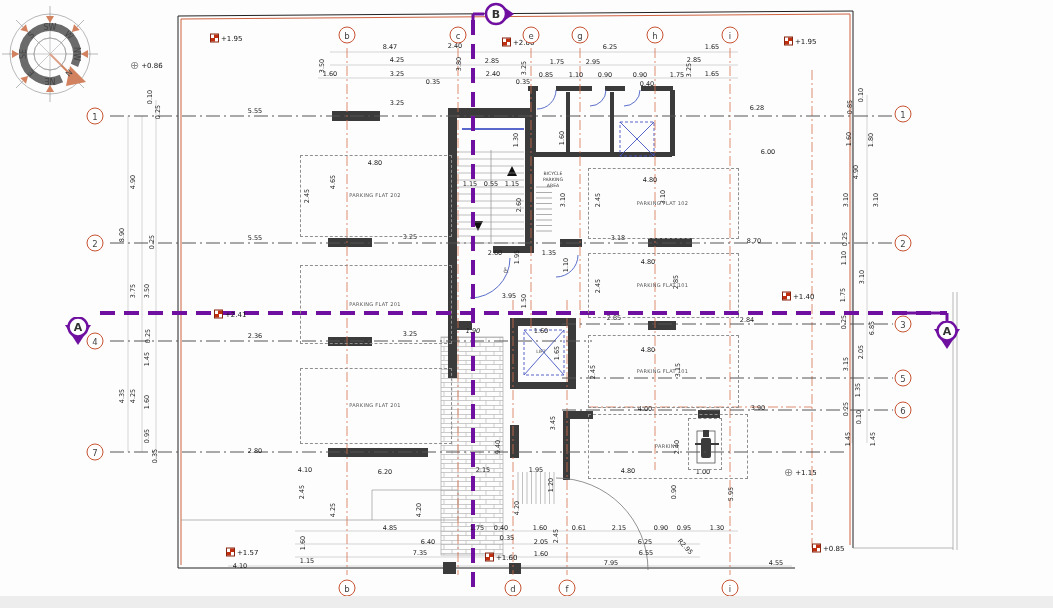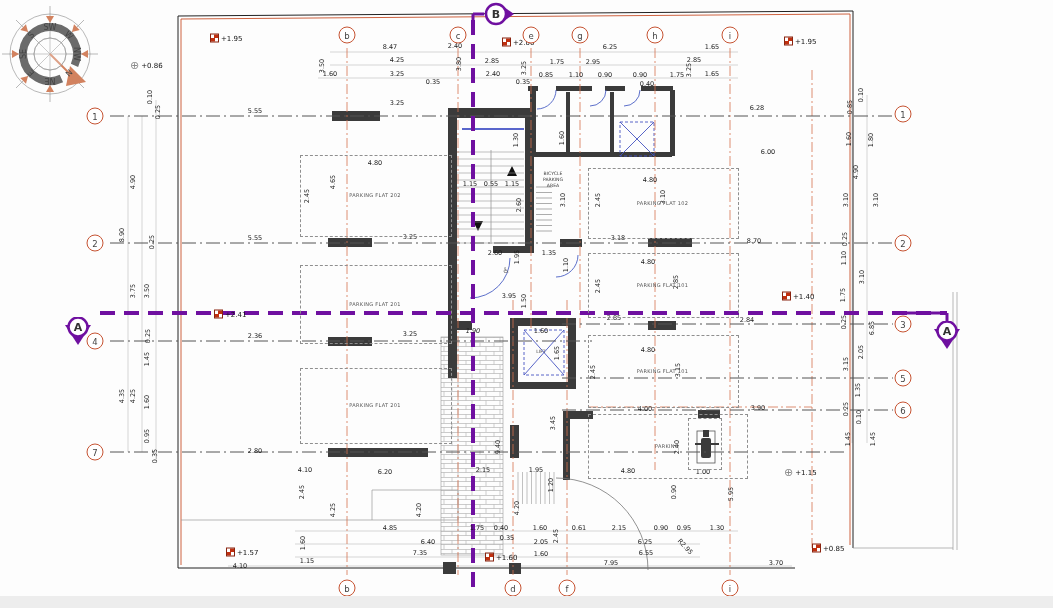--- a/index.html
+++ b/index.html
@@ -346,21 +346,21 @@
       <div class="dim" style="left: 619px; top: 528px; transform: translate(-50%, -50%);">2.15</div>
       <div class="dim" style="left: 661px; top: 528px; transform: translate(-50%, -50%);">0.90</div>
       <div class="dim" style="left: 684px; top: 528px; transform: translate(-50%, -50%);">0.95</div>
       <div class="dim" style="left: 717px; top: 528px; transform: translate(-50%, -50%);">1.30</div>
       <div class="dim" style="left: 541px; top: 542px; transform: translate(-50%, -50%);">2.05</div>
       <div class="dim" style="left: 645px; top: 542px; transform: translate(-50%, -50%);">6.25</div>
       <div class="dim" style="left: 541px; top: 554px; transform: translate(-50%, -50%);">1.60</div>
       <div class="dim" style="left: 646px; top: 553px; transform: translate(-50%, -50%);">6.55</div>
       <div class="dim" style="left: 611px; top: 563px; transform: translate(-50%, -50%);">7.95</div>
       <div class="dim" style="left: 685px; top: 547px; transform: translate(-50%, -50%) rotate(47deg);">R2.95</div>
-      <div class="dim" style="left: 776px; top: 563px; transform: translate(-50%, -50%);">3.70</div>
+      <div class="dim" style="left: 776px; top: 563px; transform: translate(-50%, -50%);">4.55</div>
       <div class="dim" style="left: 861px; top: 95px; transform: translate(-50%, -50%) rotate(-90deg);">0.10</div>
       <div class="dim" style="left: 850px; top: 107px; transform: translate(-50%, -50%) rotate(-90deg);">0.85</div>
       <div class="dim" style="left: 849px; top: 139px; transform: translate(-50%, -50%) rotate(-90deg);">1.60</div>
       <div class="dim" style="left: 871px; top: 140px; transform: translate(-50%, -50%) rotate(-90deg);">1.80</div>
       <div class="dim" style="left: 856px; top: 172px; transform: translate(-50%, -50%) rotate(-90deg);">4.90</div>
       <div class="dim" style="left: 846px; top: 200px; transform: translate(-50%, -50%) rotate(-90deg);">3.10</div>
       <div class="dim" style="left: 876px; top: 200px; transform: translate(-50%, -50%) rotate(-90deg);">3.10</div>
       <div class="dim" style="left: 845px; top: 239px; transform: translate(-50%, -50%) rotate(-90deg);">0.25</div>
       <div class="dim" style="left: 844px; top: 258px; transform: translate(-50%, -50%) rotate(-90deg);">1.10</div>
       <div class="dim" style="left: 862px; top: 277px; transform: translate(-50%, -50%) rotate(-90deg);">3.10</div>

